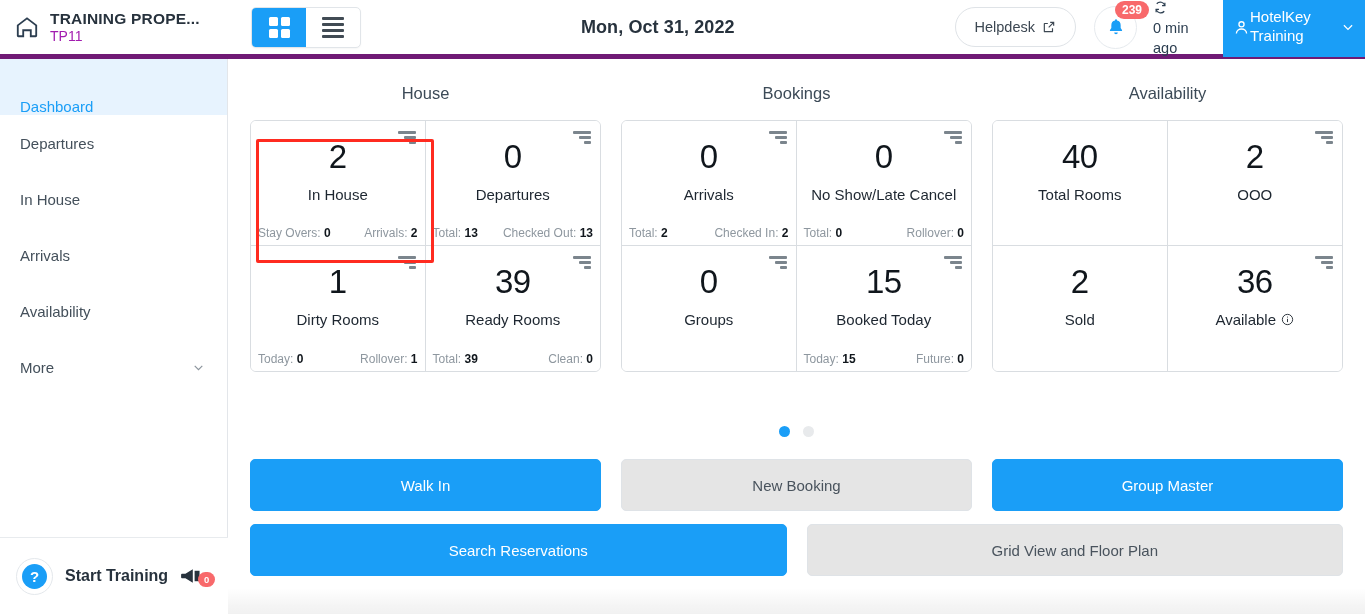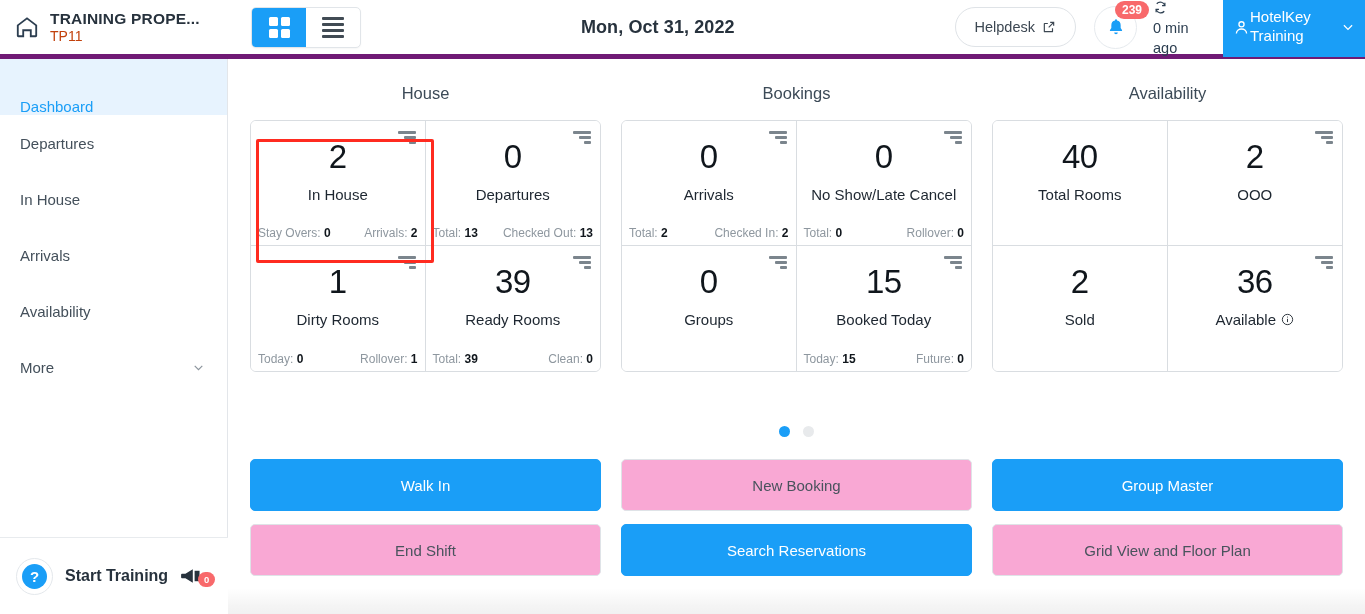--- a/index.html
+++ b/index.html
@@ -15,21 +15,21 @@
   
   .header {
     position: absolute; top:0; left:0; width:1365px; height:59px;
     background:#fff; border-bottom:5px solid #701a75;
     display:flex; align-items:center;
   }
   .brand { width:228px; height:59px; display:flex; align-items:center; padding-left:14px; gap:10px; }
   .home-icon { width:26px; height:26px; flex:none; color:#2c3e50; }
   .brand-text { display:flex; flex-direction:column; justify-content:center; line-height:1.15; }
   .brand-title { font-size:15.5px; font-weight:700; letter-spacing:.2px; color:#27323d; white-space:nowrap; }
-  .brand-code { font-size:14px; color:#c2410c; font-weight:400; margin-top:1px; }
+  .brand-code { font-size:14px; color:#a21caf; font-weight:400; margin-top:1px; }
 
   .view-toggle {
     margin-left:23px; display:flex; height:41px; width:110px;
     border:1px solid #e1e5e9; border-radius:5px; overflow:hidden; background:#fff;
     box-shadow:0 1px 2px rgba(0,0,0,.04);
   }
   .vt-btn { flex:1; display:flex; align-items:center; justify-content:center; cursor:pointer; }
   .vt-btn.active { background:#1a9ef7; }
   .grid-glyph { display:grid; grid-template-columns:9px 9px; grid-template-rows:9px 9px; gap:3px; }
   .grid-glyph i { display:block; background:#fff; border-radius:1.5px; }
@@ -144,21 +144,21 @@
   }
 
   .dots { display:flex; justify-content:center; gap:13px; margin-top:22px; }
   .dot { width:11px; height:11px; border-radius:50%; background:#e8eaec; }
   .dot.active { background:#1a9ef7; }
 
   .actions { padding:0 22px; margin-top:22px; }
   .action-row { display:flex; gap:20px; margin-bottom:13px; }
   .action-btn {
     flex:1; height:52px; border-radius:5px; display:flex; align-items:center; justify-content:center;
-    font-size:15px; cursor:pointer; border:1px solid #dfe3e7; background:#f9a8d4; color:#49535d;
+    font-size:15px; cursor:pointer; border:1px solid #dfe3e7; background:#e5e5e5; color:#49535d;
   }
   .action-btn.primary { background:#1a9ef7; border-color:#1a9ef7; color:#fff; }
 
   .bottom-shadow {
     position:absolute; left:228px; bottom:0; width:1137px; height:26px;
     background:linear-gradient(to bottom, rgba(0,0,0,0) 0%, rgba(0,0,0,.045) 70%, rgba(0,0,0,.055) 100%);
     pointer-events:none;
   }
 </style>
 </head>
@@ -454,21 +454,20 @@
         <span class="dot"></span>
       </div>
 
       <div class="actions">
         <div class="action-row">
           <div class="action-btn primary">Walk In</div>
           <div class="action-btn">New Booking</div>
           <div class="action-btn primary">Group Master</div>
         </div>
         <div class="action-row">
-          <div class="action-btn">End Shift</div>
           <div class="action-btn primary">Search Reservations</div>
           <div class="action-btn">Grid View and Floor Plan</div>
         </div>
       </div>
     </div>
   </div>
 
   <div class="bottom-shadow"></div>
 </div>
 

